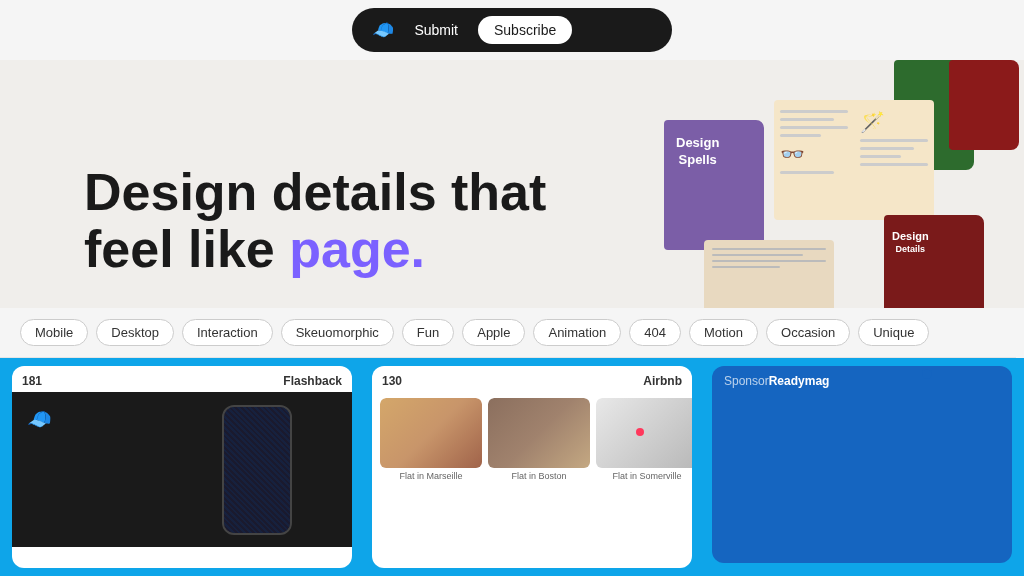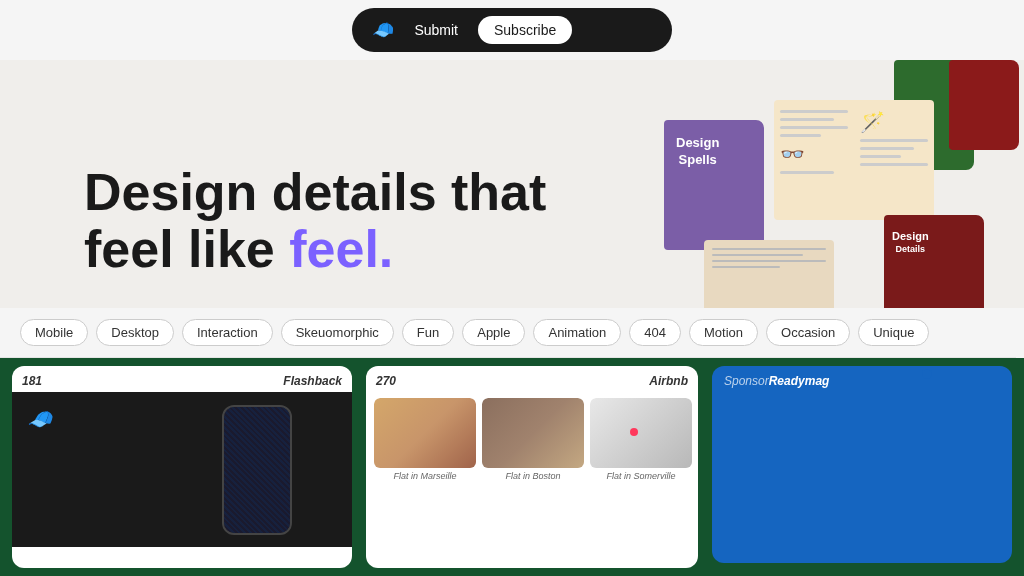--- a/index.html
+++ b/index.html
@@ -195,23 +195,22 @@
       background: white;
     }
 
     
     .content-area {
       position: absolute;
       top: 358px;
       left: 0; right: 0;
       bottom: 0;
       display: flex;
-      background: #14532d;
-      gap: 2px;
-      font-style: italic;
+      background: #0ea5e9;
+      gap: 8px;
     }
 
     
     .card-flashback {
       width: 340px;
       flex-shrink: 0;
       background: white;
       margin: 8px 6px 8px 12px;
       border-radius: 12px;
       overflow: hidden;
@@ -356,21 +355,21 @@
     <button class="nav-submit">Submit</button>
     <button class="nav-subscribe">Subscribe</button>
   </div>
 </nav>
 
 <section class="hero">
   <div class="hero-text">
     <h1 class="hero-title">
       <span>Design details that</span><br>
       <span>
-        <span>feel like </span><span class="magic">feel.</span>
+        <span>feel like </span><span class="magic">page.</span>
       </span>
     </h1>
   </div>
   <div class="hero-books">
 
     <div class="book book-green"></div>
 
     <div class="book book-red-top"></div>
 
     <div class="book book-purple">
@@ -435,21 +434,21 @@
     <div class="flashback-content">
       <span class="flashback-logo">🧢</span>
       <div class="phone-mockup">
         <div class="fabric-texture"></div>
       </div>
     </div>
   </div>
 
   <div class="card-airbnb">
     <div class="card-header">
-      <span class="card-number">270</span>
+      <span class="card-number">130</span>
       <span class="card-label">Airbnb</span>
     </div>
     <div class="airbnb-content">
       <div class="airbnb-thumb">
         <div class="airbnb-img img-living"></div>
         <div class="thumb-label">Flat in Marseille</div>
       </div>
       <div class="airbnb-thumb">
         <div class="airbnb-img img-bedroom"></div>
         <div class="thumb-label">Flat in Boston</div>

